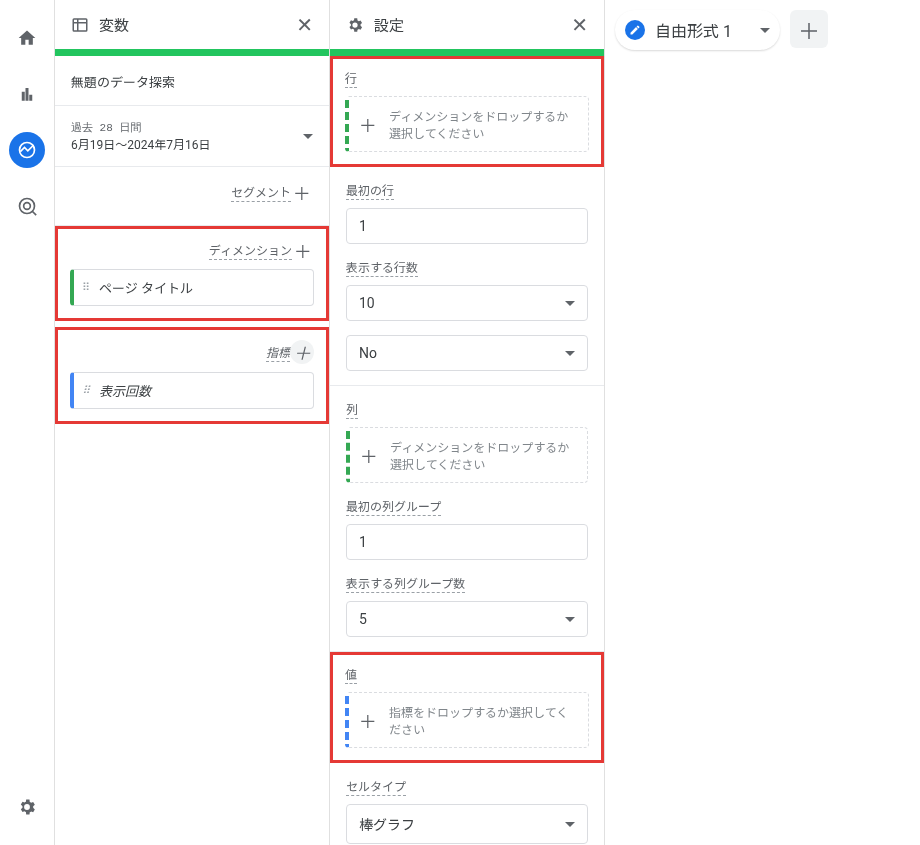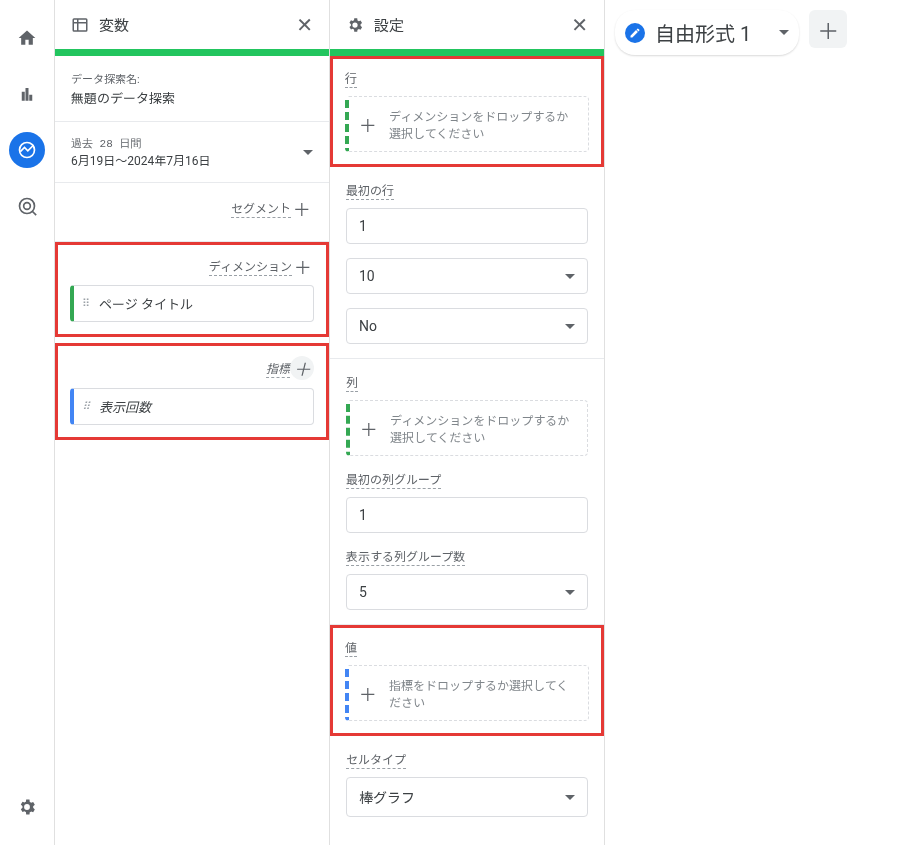--- a/index.html
+++ b/index.html
@@ -173,21 +173,21 @@
     align-items: flex-start;
   }
   .tab-pill {
     background: #fff;
     border-radius: 20px;
     padding: 8px 10px 8px 10px;
     display: flex;
     align-items: center;
     gap: 10px;
     box-shadow: 0 1px 2px rgba(0,0,0,0.15);
-    font-size: 20px;
+    font-size: 16px;
     color: #3c4043;
   }
   .edit-circle {
     width: 20px; height: 20px;
     background: #1a73e8;
     border-radius: 50%;
     display: flex; align-items: center; justify-content: center;
   }
   .add-tab {
     width: 38px; height: 38px;
@@ -241,21 +241,20 @@
           <rect x="3" y="4" width="18" height="16" rx="1"></rect>
           <line x1="3" y1="9" x2="21" y2="9"></line>
           <line x1="9" y1="4" x2="9" y2="20"></line>
         </svg>
     </span>
     <span>変数</span>
     <span class="close">✕</span>
   </div>
 
   <div class="section">
-    <div class="small-label">データ探索名:</div>
     <div class="expl-name">無題のデータ探索</div>
   </div>
 
   <div class="section">
     <div class="date-block">
       <div class="date-text">
         <div class="first">過去 28 日間</div>
         <div>6月19日～2024年7月16日</div>
       </div>
       <div class="arrow-down"></div>
@@ -310,20 +309,21 @@
       <span>ディメンションをドロップするか選択してください</span>
     </div>
   </div>
 
   <div class="section">
     <div><span class="field-label">最初の行</span></div>
     <div class="input-box">
       <span>1</span>
     </div>
     <div style="height:14px"></div>
+    <div><span class="field-label">表示する行数</span></div>
     <div class="select-box">
       <span>10</span>
       <span class="arrow-down"></span>
     </div>
     <div style="height:14px"></div>
     <div class="select-box">
       <span>No</span>
       <span class="arrow-down"></span>
     </div>
   </div>

